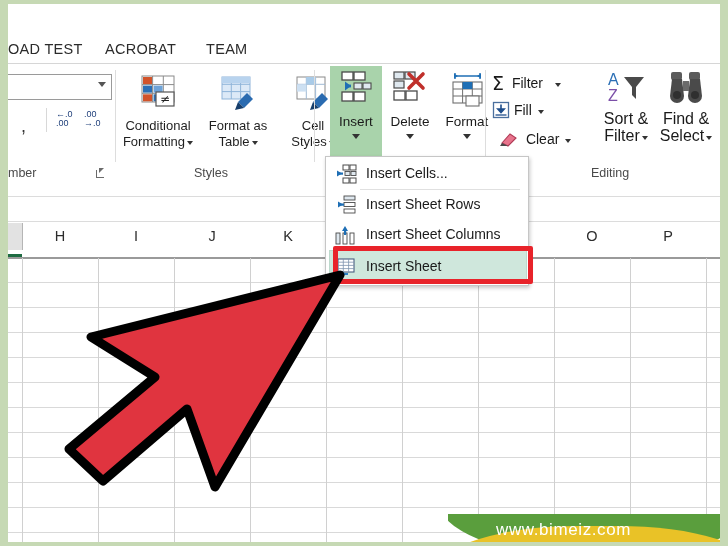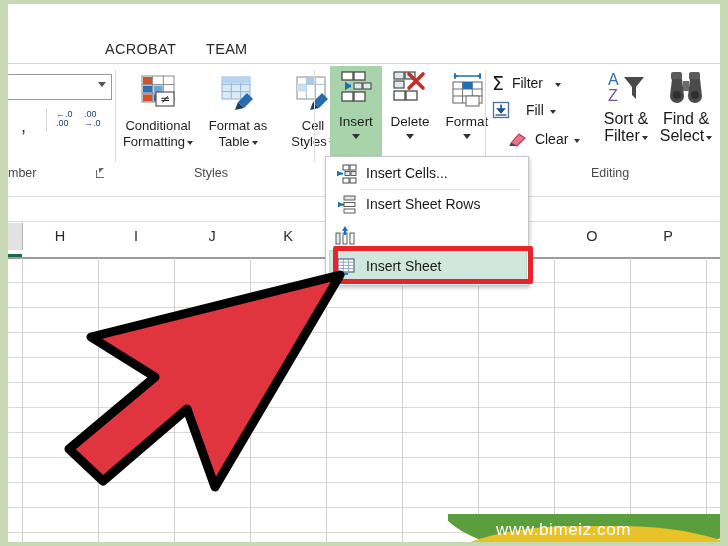--- a/index.html
+++ b/index.html
@@ -156,20 +156,21 @@
   .wm-band .y{position:absolute;left:-10px;top:12px;width:320px;height:44px;background:#e9c227;border-radius:44% 44% 0 0/100% 100% 0 0;}
 </style>
 </head>
 <body>
 
 <div id="app">
   <div class="win">
 
 
     <div class="tabs">
+      <div class="tab" style="left:0px">OAD TEST</div>
       <div class="tab" style="left:97px">ACROBAT</div>
       <div class="tab" style="left:198px">TEAM</div>
     </div>
     <div class="tabs-underline"></div>
 
     <div class="ribbon">
 
       <div style="position:absolute;left:0;top:0;width:104px;height:118px;">
         <div class="numbox">
             <div class="cv"></div>
@@ -325,25 +326,25 @@
         </div>
 
         <div class="edtrow" style="left:2px;top:37px;">
           <span style="display:inline-block;vertical-align:-4px;">
             <svg width="18" height="18" viewBox="0 0 18 18">
               <rect x="1.5" y="1.5" width="15" height="15" fill="#fff" stroke="#4a6f9e" stroke-width="1.3"></rect>
               <path d="M9 3.5 L9 10 M5.8 8 L9 11.6 L12.2 8 Z" stroke="#1f4e8c" stroke-width="1.6" fill="#1f4e8c"></path>
               <line x1="3.5" y1="14" x2="14.5" y2="14" stroke="#1f4e8c" stroke-width="1.3"></line>
             </svg>
           </span>
-          <span style="margin-left:12px;">Fill</span>
+          <span style="margin-left:0;">Fill</span>
           <span class="cv-s"></span>
         </div>
 
-        <div class="edtrow" style="left:17px;top:66px;">
+        <div class="edtrow" style="left:8px;top:66px;">
           <span style="display:inline-block;vertical-align:-4px;">
             <svg width="20" height="18" viewBox="0 0 20 18">
               <path d="M4 13 L12 4 L18 8 L10 16 Z" fill="#e8748c" stroke="#b03a56" stroke-width="1.1"></path>
               <path d="M2 16 L9 16 L10 16 L4 13 Z" fill="#4a4a4a"></path>
             </svg>
           </span>
           <span style="margin-left:4px;">Clear</span>
           <span class="cv-s"></span>
         </div>
 
@@ -465,20 +466,21 @@
       <div class="mitem" style="top:63px;">
         <div class="mico">
           <svg width="22" height="20" viewBox="0 0 22 20">
             <rect x="1" y="8" width="4" height="11" fill="#dfe8ef" stroke="#4a4a4a" stroke-width="0.9"></rect>
             <rect x="8" y="8" width="4" height="11" fill="#fff" stroke="#4a4a4a" stroke-width="0.9"></rect>
             <rect x="15" y="8" width="4" height="11" fill="#fff" stroke="#4a4a4a" stroke-width="0.9"></rect>
             <path d="M10 1 L7 6 L13 6 Z" fill="#1f6fb5"></path>
             <rect x="9" y="5" width="2.2" height="5" fill="#1f6fb5"></rect>
           </svg>
         </div>
+        <div class="mlabel">Insert Sheet Columns</div>
       </div>
 
       <div class="mitem" style="top:95px;">
         <div class="mico">
           <svg width="22" height="20" viewBox="0 0 22 20">
             <rect x="3" y="2" width="16" height="13" fill="#fff" stroke="#4a5f80" stroke-width="1.1"></rect>
             <line x1="3" y1="5.2" x2="19" y2="5.2" stroke="#7d93ad" stroke-width="0.8"></line>
             <line x1="3" y1="8.4" x2="19" y2="8.4" stroke="#7d93ad" stroke-width="0.8"></line>
             <line x1="3" y1="11.6" x2="19" y2="11.6" stroke="#7d93ad" stroke-width="0.8"></line>
             <line x1="8.3" y1="2" x2="8.3" y2="15" stroke="#7d93ad" stroke-width="0.8"></line>

